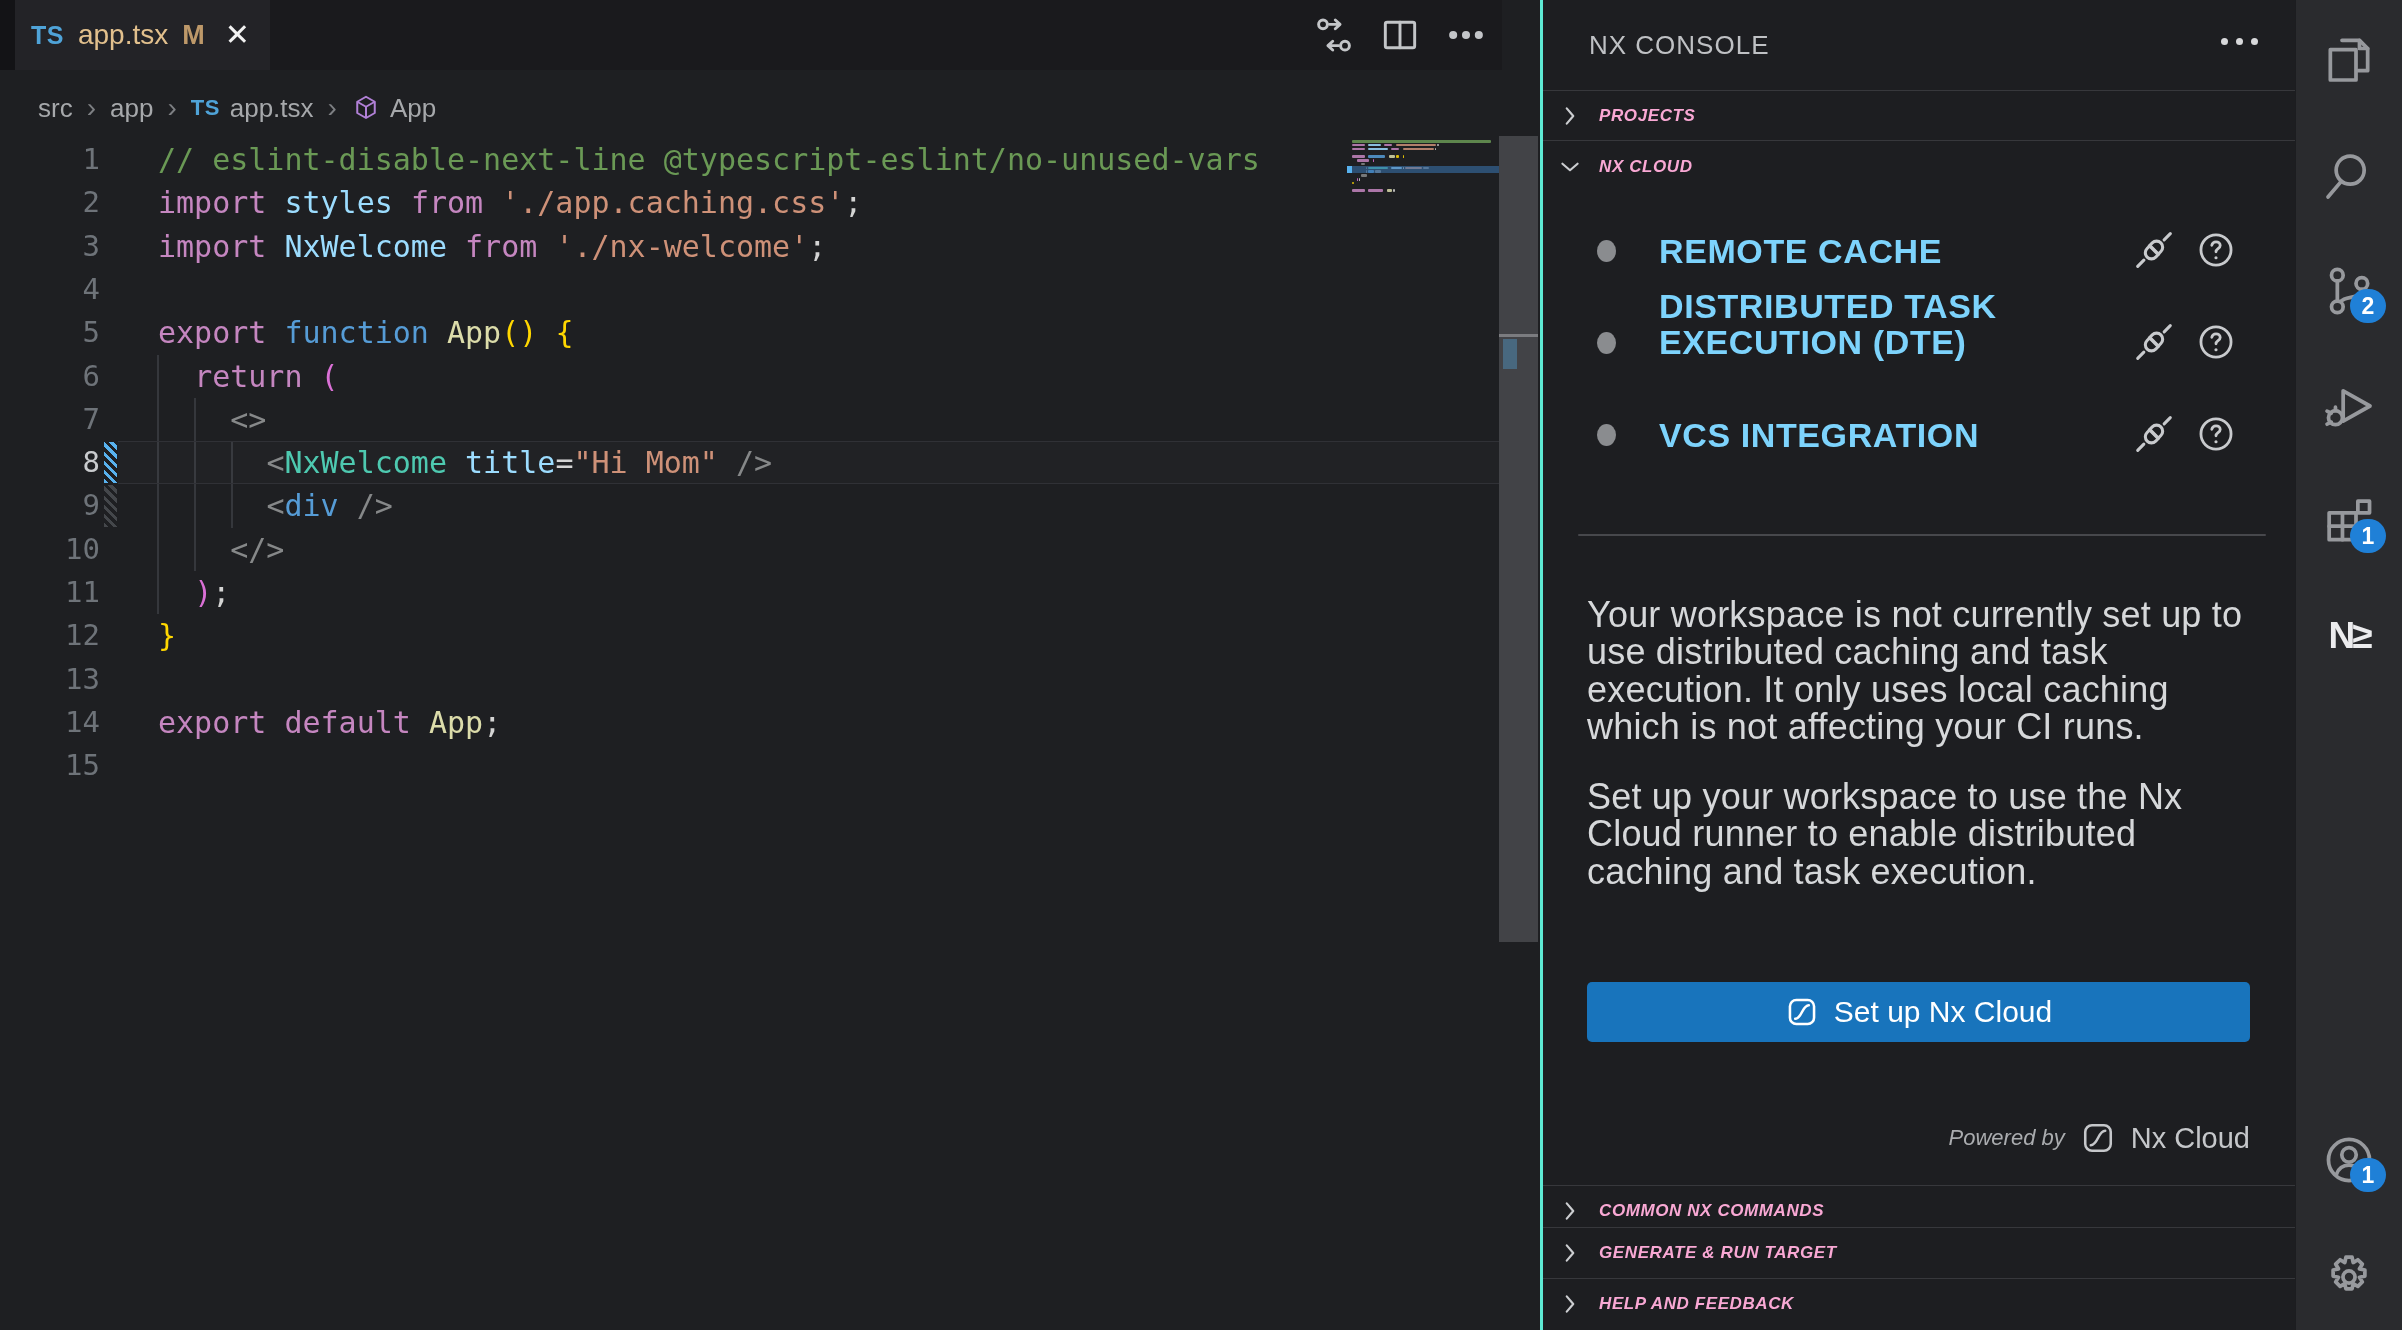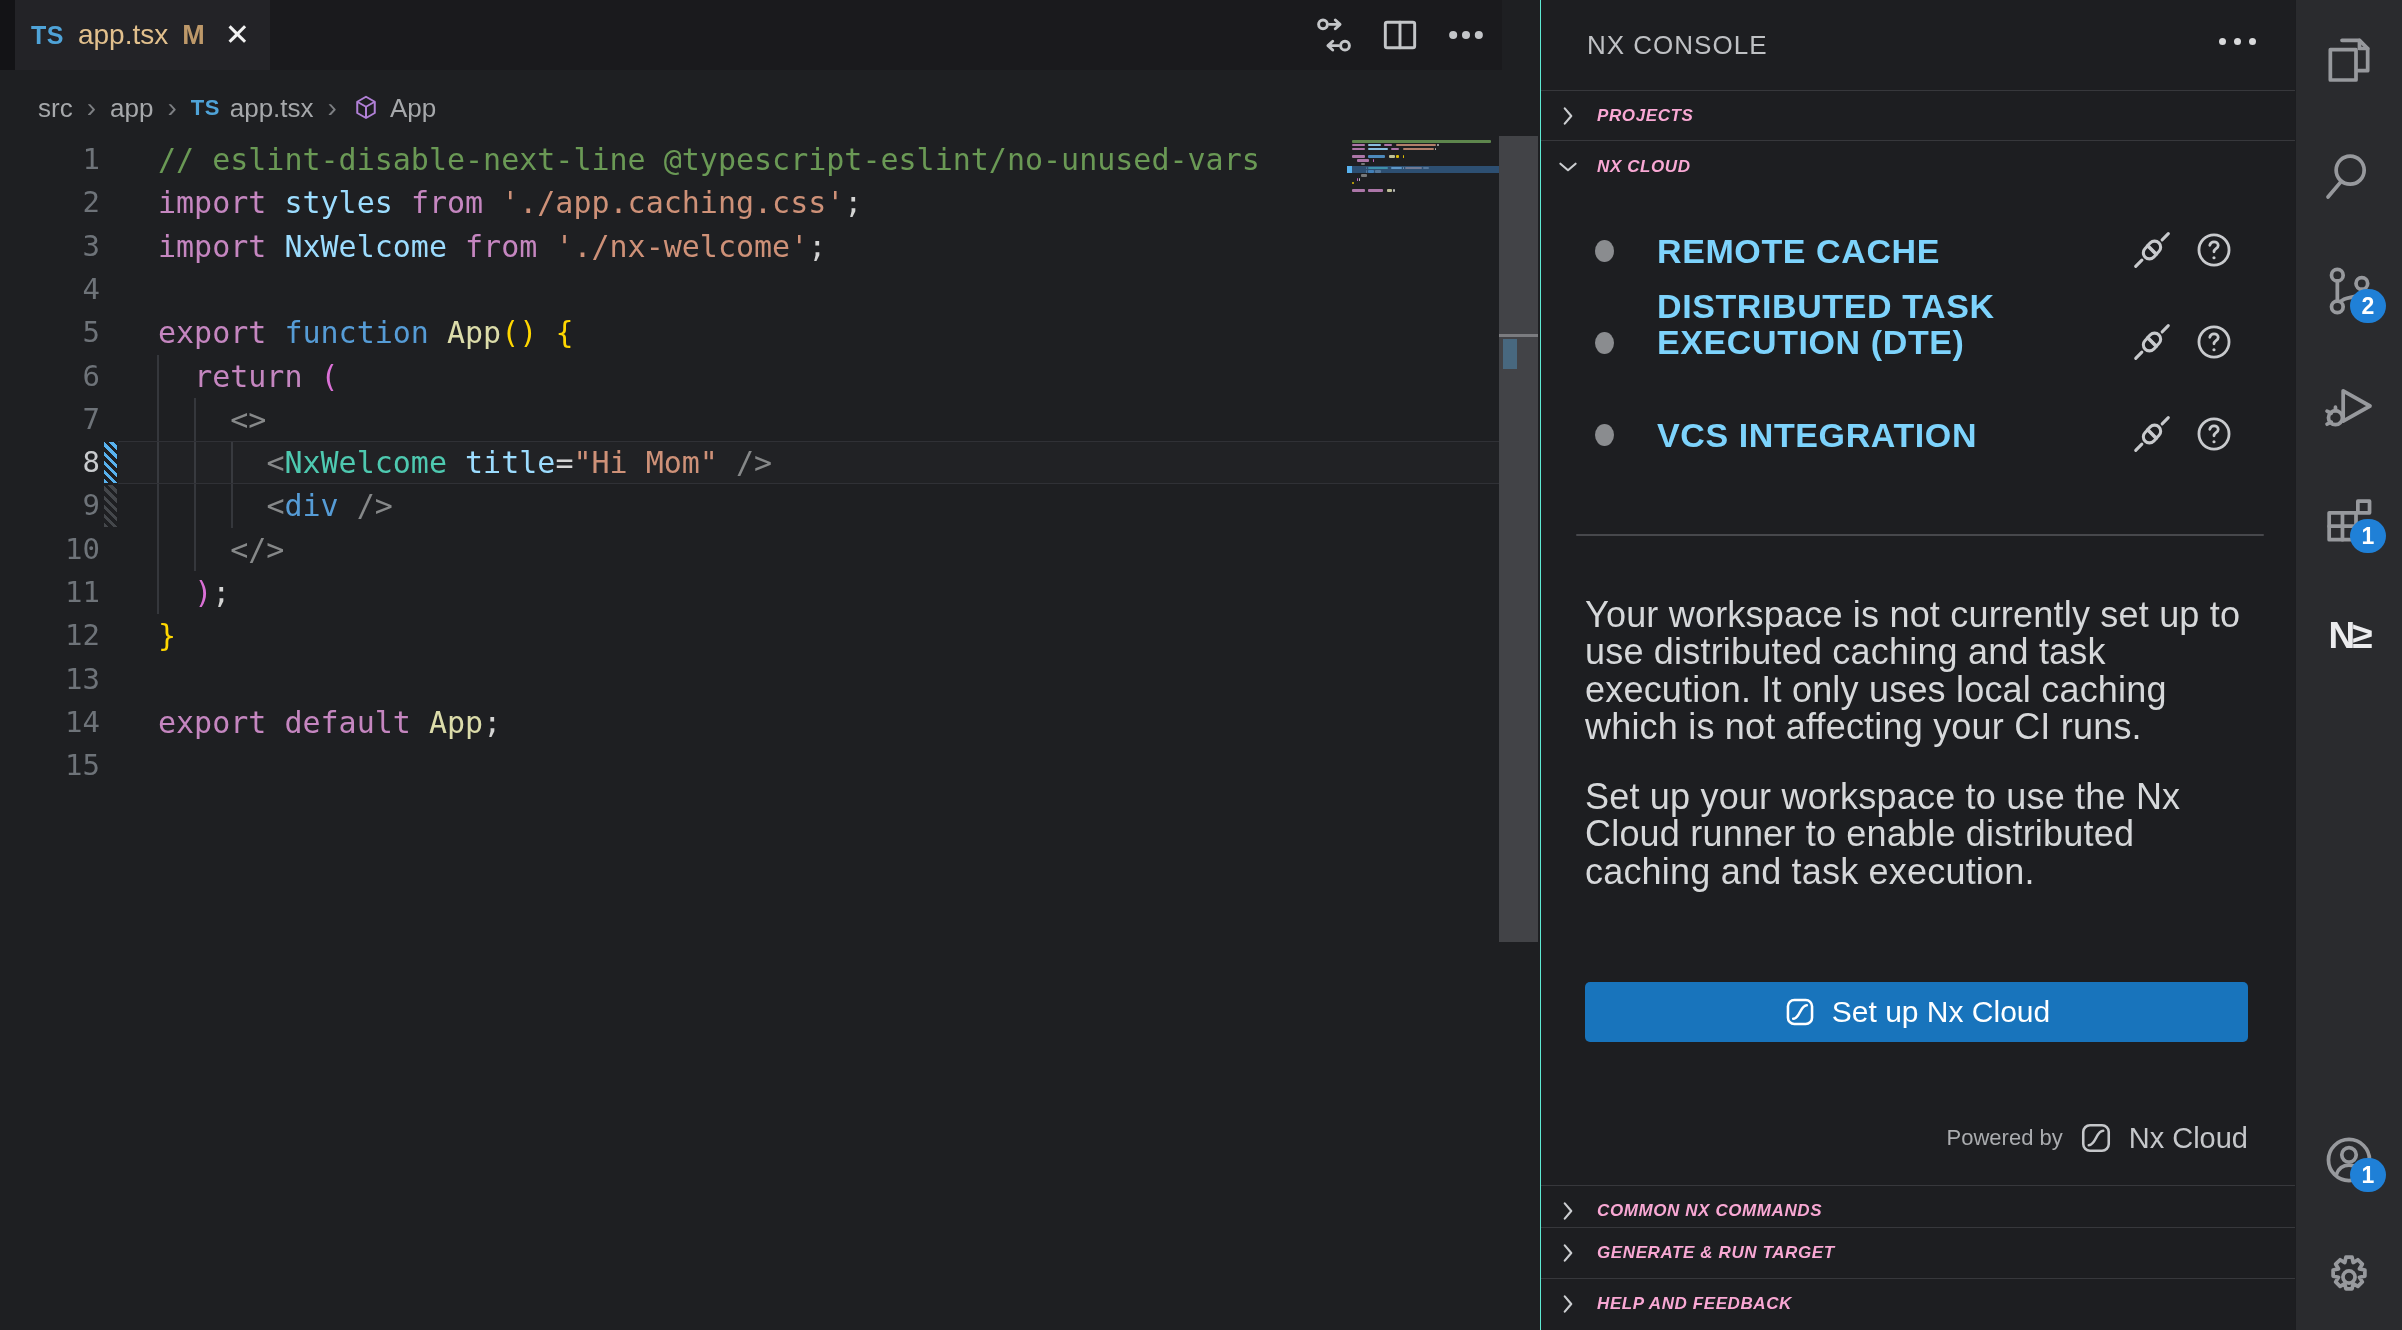--- a/index.html
+++ b/index.html
@@ -42,42 +42,42 @@
   #minimap{position:absolute;left:1352px;top:140px;width:150px;height:64px;}
   .mm-row{position:absolute;height:2.5px;}
   .mm-seg{position:absolute;top:0;height:2.5px;border-radius:1px;opacity:.85;}
   #mm-hl{position:absolute;left:1347px;top:165.5px;width:159px;height:7.5px;background:rgba(58,118,181,.55);}
   #mm-hl .mk{position:absolute;left:0;top:0;width:5px;height:7.5px;background:#58b2ef;}
   #scrollbar{position:absolute;left:1499px;top:136px;width:39px;height:806px;background:#424347;}
   #scrollbar .split{position:absolute;left:0;top:198px;width:39px;height:3px;background:#7b7c80;}
   #scrollbar .ovr-mod{position:absolute;left:4px;top:203px;width:14px;height:30px;background:#48687f;}
   
   #panel{position:absolute;left:1540px;top:0;width:755px;height:1330px;background:#1d1e21;
-         border-left:1px solid #5eead4;box-sizing:border-box;}
+         border-left:3px solid #5eead4;box-sizing:border-box;}
   #panel-header{position:absolute;left:0;top:0;width:755px;height:90px;}
   #panel-title{position:absolute;left:46px;top:30px;font-size:26px;letter-spacing:1px;color:#bfc1c4;}
   #panel-more{position:absolute;right:40px;top:38px;display:flex;gap:8px;cursor:pointer;}
   #panel-more i{width:7px;height:7px;border-radius:50%;background:#d8d9db;}
   .sect-row{position:absolute;left:0;width:755px;display:flex;align-items:center;gap:16px;
             padding-left:14px;box-sizing:border-box;border-top:1.5px solid #37383c;cursor:pointer;}
   .sect-row .chev{width:26px;height:26px;color:#cbcdd0;flex:0 0 auto;display:flex;align-items:center;justify-content:center;}
   .sect-row .lbl{font-size:17px;font-weight:bold;letter-spacing:.6px;color:#f9a8d4;font-style:italic;}
   #webview{position:absolute;left:0;top:192px;width:755px;height:986px;}
   .cloud-item{position:absolute;left:0;width:755px;}
   .cloud-item .bullet{position:absolute;left:54px;width:19px;height:22px;border-radius:50%;background:#8a8c8f;}
   .cloud-item .clabel{position:absolute;left:116px;width:480px;font-size:34px;font-weight:bold;
                       letter-spacing:.6px;color:#7dd3fc;line-height:36px;}
   .cloud-item .ic{position:absolute;color:#c8cacd;}
   #cloud-divider{position:absolute;left:35px;top:342px;width:688px;height:2px;background:#47484c;border-radius:2px;}
   .para{position:absolute;left:44px;width:676px;font-size:36px;line-height:37.4px;color:#d6d8da;letter-spacing:.2px;}
   #setup-btn{position:absolute;left:44px;top:790px;width:663px;height:60px;background:#1874BC;border:none;
              border-radius:5px;display:flex;align-items:center;justify-content:center;gap:15px;cursor:pointer;}
   #setup-btn span{color:#fff;font-size:30px;font-family:"Liberation Sans",sans-serif;}
   #powered{position:absolute;right:48px;top:928px;display:flex;align-items:center;gap:15px;}
-  #powered .pby{font-size:22px;color:#aaacaf;}
+  #powered .pby{font-size:22px;color:#aaacaf;font-style:italic;}
   #powered .brand{font-size:29px;color:#c5c7ca;}
   #panel-bottom{position:absolute;left:0;top:1176px;width:755px;}
   
   #activitybar{position:absolute;left:2295px;top:0;width:107px;height:1330px;background:#2a2b2e;
                border-left:1px solid #1c1d20;box-sizing:border-box;}
   .act-item{position:absolute;left:25px;width:56px;height:56px;color:#97999d;cursor:pointer;}
   .act-item.bright{color:#e9eaeb;}
   .act-item svg{width:56px;height:56px;}
   .act-badge{position:absolute;left:29px;top:26px;min-width:36px;height:34px;border-radius:17px;
              background:#1F80D7;color:#fff;font-size:23px;font-weight:bold;display:flex;

